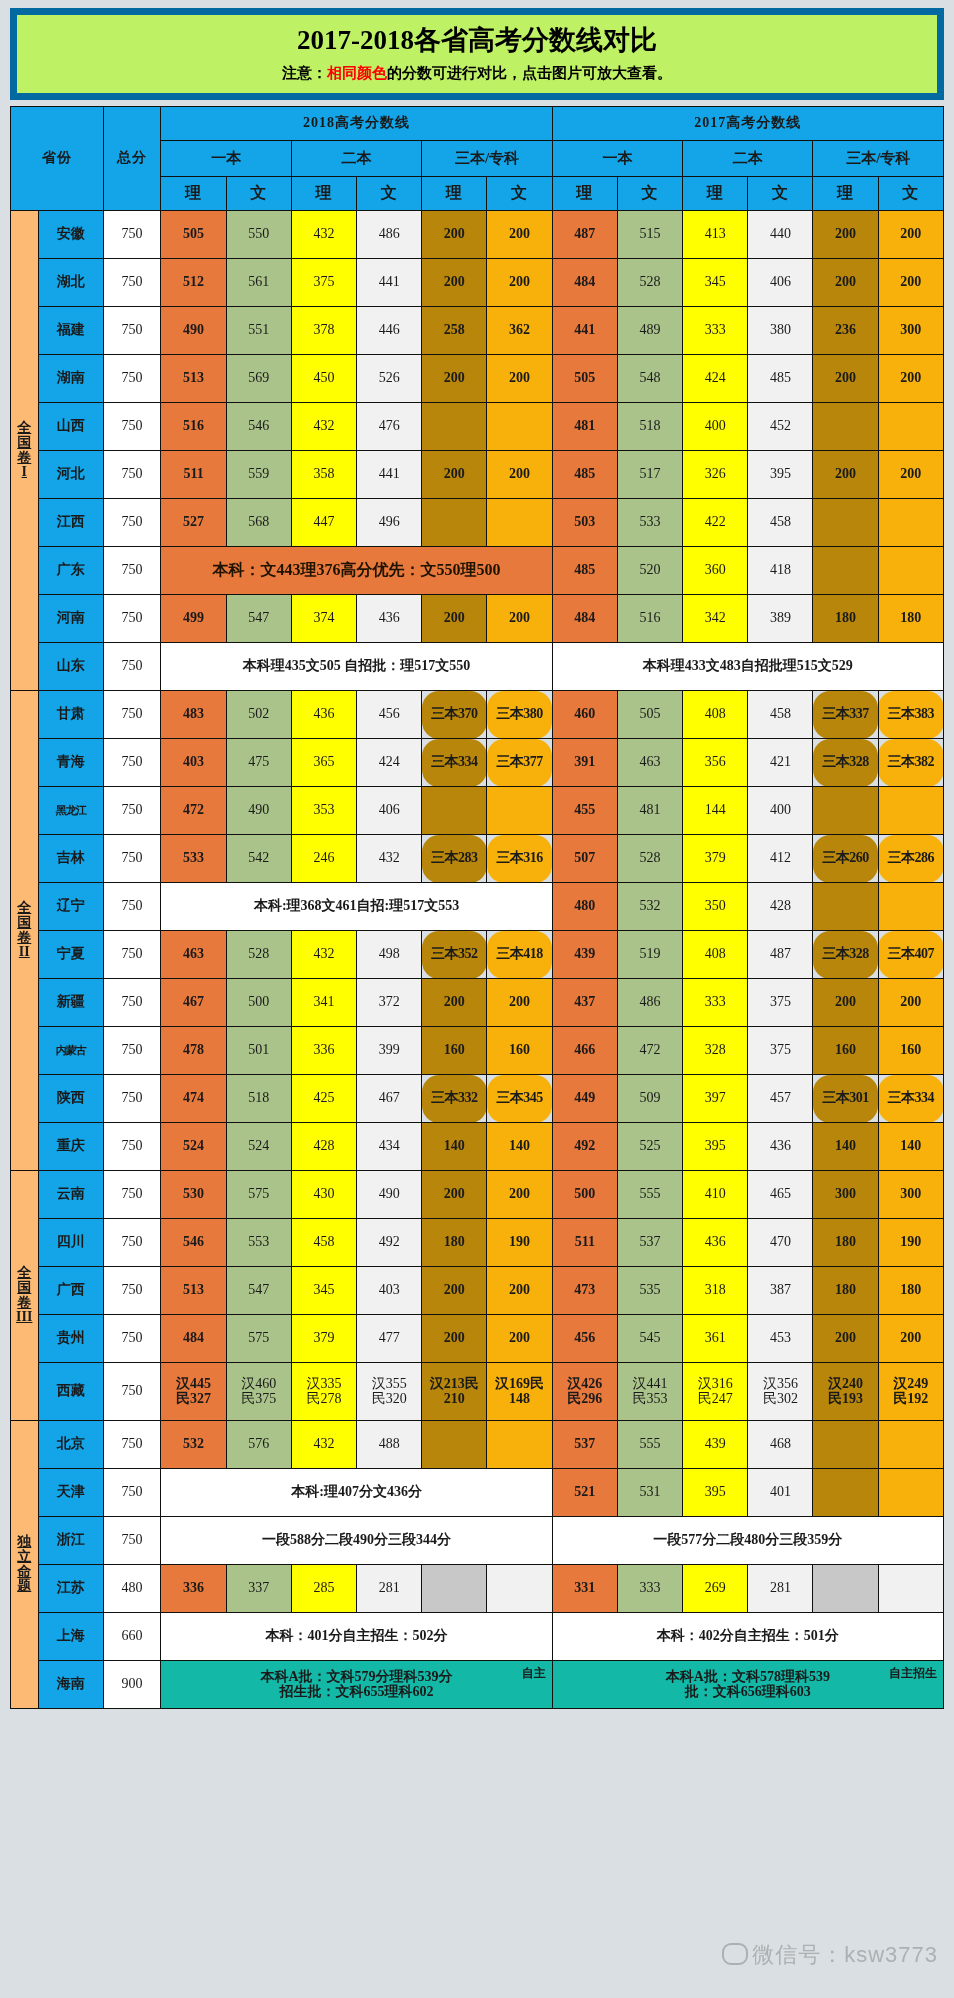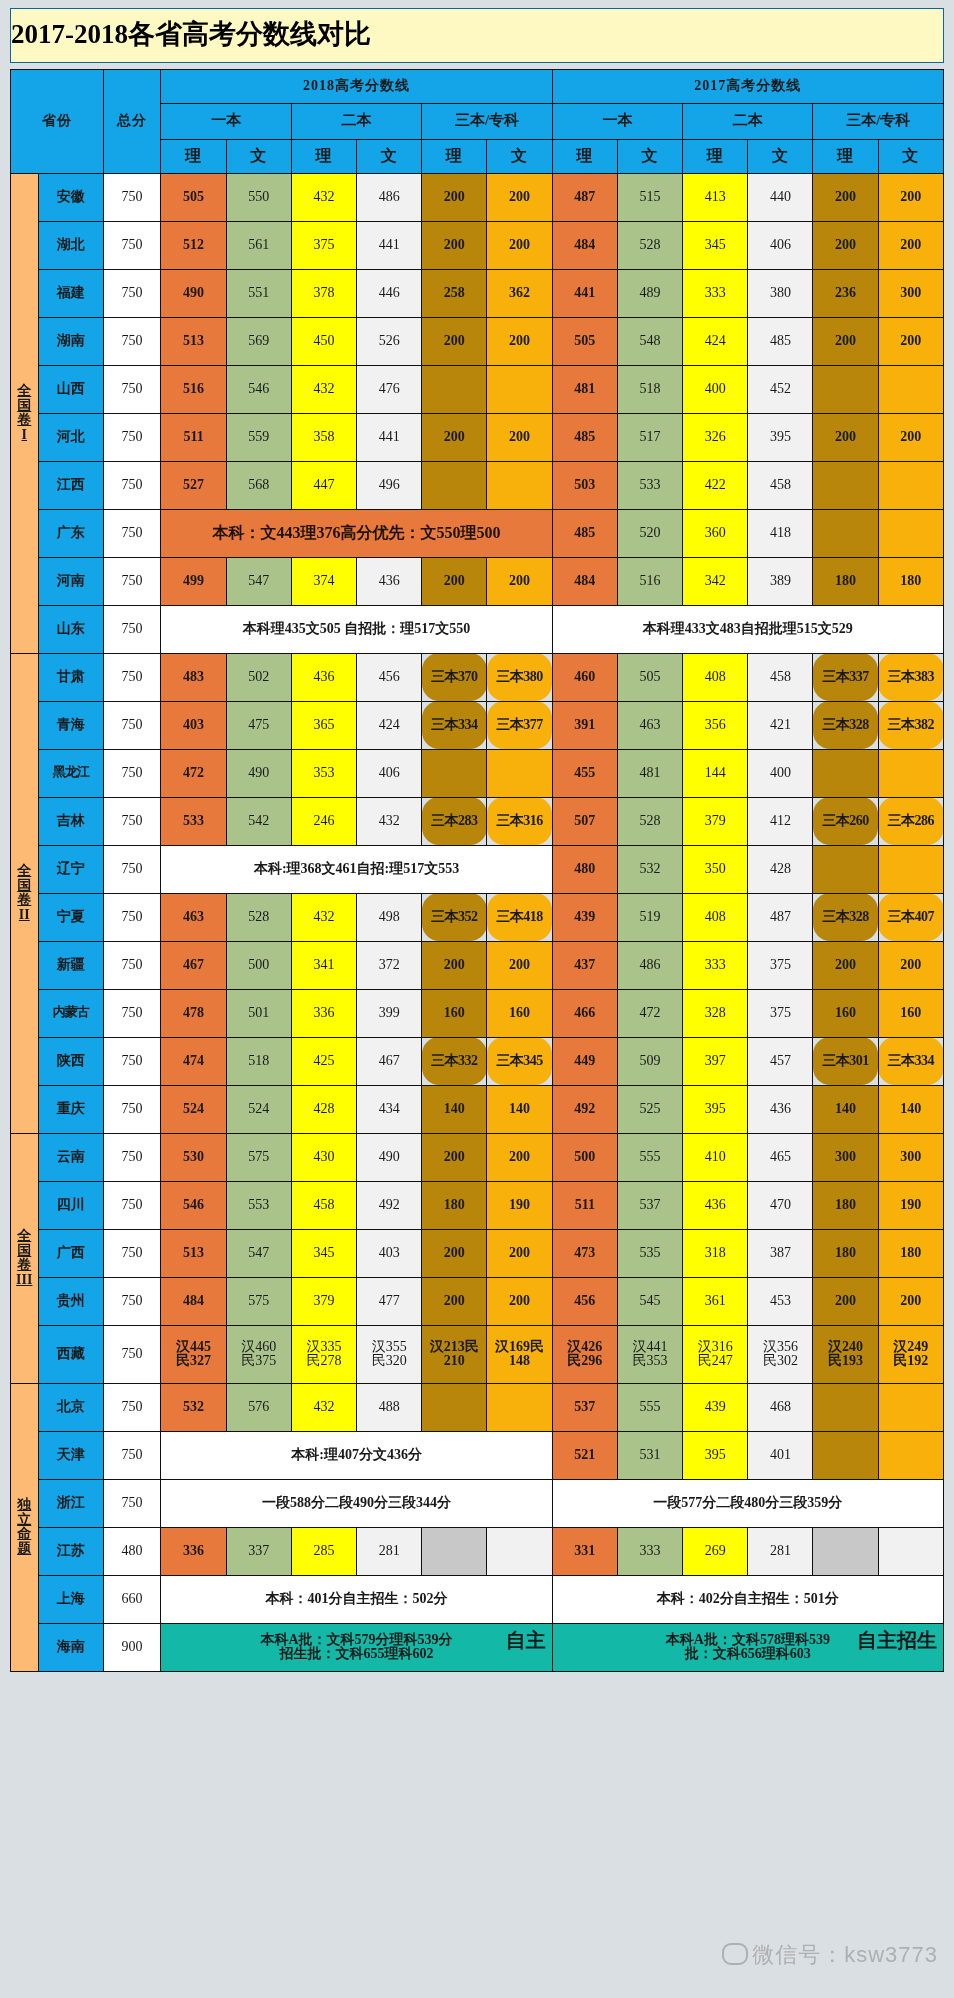--- a/index.html
+++ b/index.html
@@ -12,24 +12,24 @@
   #page{
     position:relative;
     width:954px;
     min-height:1998px;
     background:#d9dfe3;
     box-sizing:border-box;
     padding:8px 10px 10px 10px;
   }
   
   .title-card{
-    background:#fef9c3;
-    border:1px solid #0369a1;
+    background:#bef264;
+    border:7px solid #0369a1;
     padding:9px 0 10px 0;
-    text-align:left;
+    text-align:center;
   }
   .title-main{
     font-family:"Liberation Serif","DejaVu Serif",serif;
     font-weight:bold;
     font-size:27px;
     color:#000000;
     letter-spacing:0px;
     line-height:1.25;
   }
   .title-note{
@@ -89,21 +89,21 @@
     margin:0 auto;
     word-break:break-all;
   }
   .provcell{
     background:#13a5e8;
     color:#ffffff;
     font-weight:bold;
     font-size:15px;
     letter-spacing:0px;
   }
-  .provcell.narrow{font-size:13px;letter-spacing:-1px;font-family:Liberation Mono, monospace;}
+  .provcell.narrow{font-size:11px;letter-spacing:-1px;}
   .totalcell{background:#ffffff;color:#111;font-size:15px;}
 
   
   .c-orange{background:#e8793c;color:#6b1d08;font-weight:bold;}
   .c-green {background:#a9c38a;color:#2b3a18;}
   .c-yellow{background:#ffff00;color:#262600;}
   .c-white {background:#f1f1f1;color:#111;}
   .c-dkgold{background:#b8860b;color:#2b1d00;font-weight:bold;}
   .c-gold  {background:#f7b10a;color:#3a2400;font-weight:bold;}
   .c-gray  {background:#c8c8c8;}
@@ -115,21 +115,21 @@
   .row-h{height:48px;}
   .row-h-tall{height:58px;}
 
   
   .hainan-cell{
     background:#14b8a6;color:#111;font-size:14px;font-weight:bold;
     position:relative;padding:4px 6px;text-align:left;
   }
   .hainan-l1{display:block;white-space:nowrap;}
   .hainan-l2{display:block;text-align:center;white-space:nowrap;}
-  .hainan-right{position:absolute;right:6px;top:6px;font-size:20px;}
+  .hainan-right{position:absolute;right:6px;top:6px;font-size:12px;}
 
   
   .watermark{
     position:absolute;
     right:16px;
     bottom:28px;
     font-size:22px;
     color:rgba(120,120,120,0.45);
     font-family:"Liberation Sans",sans-serif;
     letter-spacing:1px;
@@ -145,20 +145,21 @@
     vertical-align:-3px;
   }
 </style>
 </head>
 <body>
 
 <div id="page">
 
   <div class="title-card">
     <div class="title-main">2017-2018各省高考分数线对比</div>
+    <div class="title-note"><span>注意：</span><span class="hl">相同颜色</span><span>的分数可进行对比，点击图片可放大查看。</span></div>
   </div>
 
   <table class="grid" id="score-table">
     <colgroup>
       <col style="width:22px">
       <col style="width:52px">
       <col style="width:46px">
       <col style="width:52px">
         <col style="width:52px">
       <col style="width:52px">

